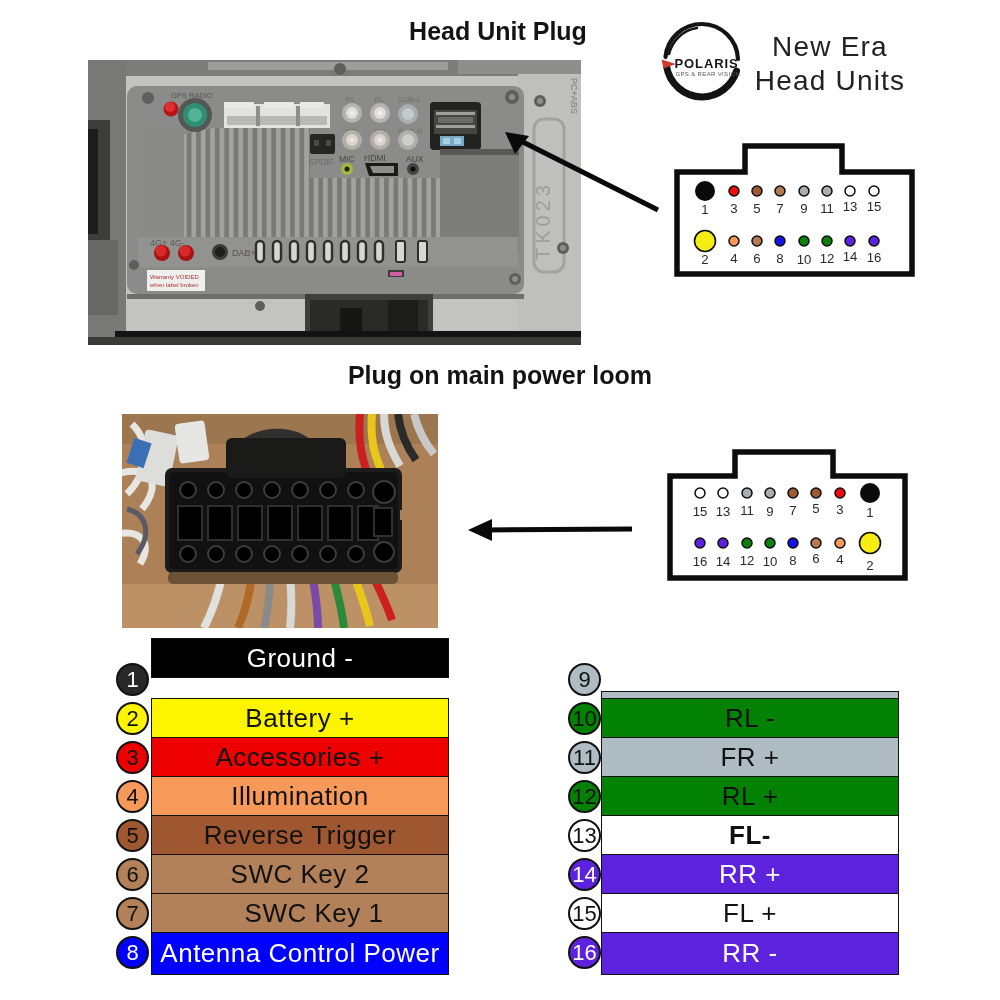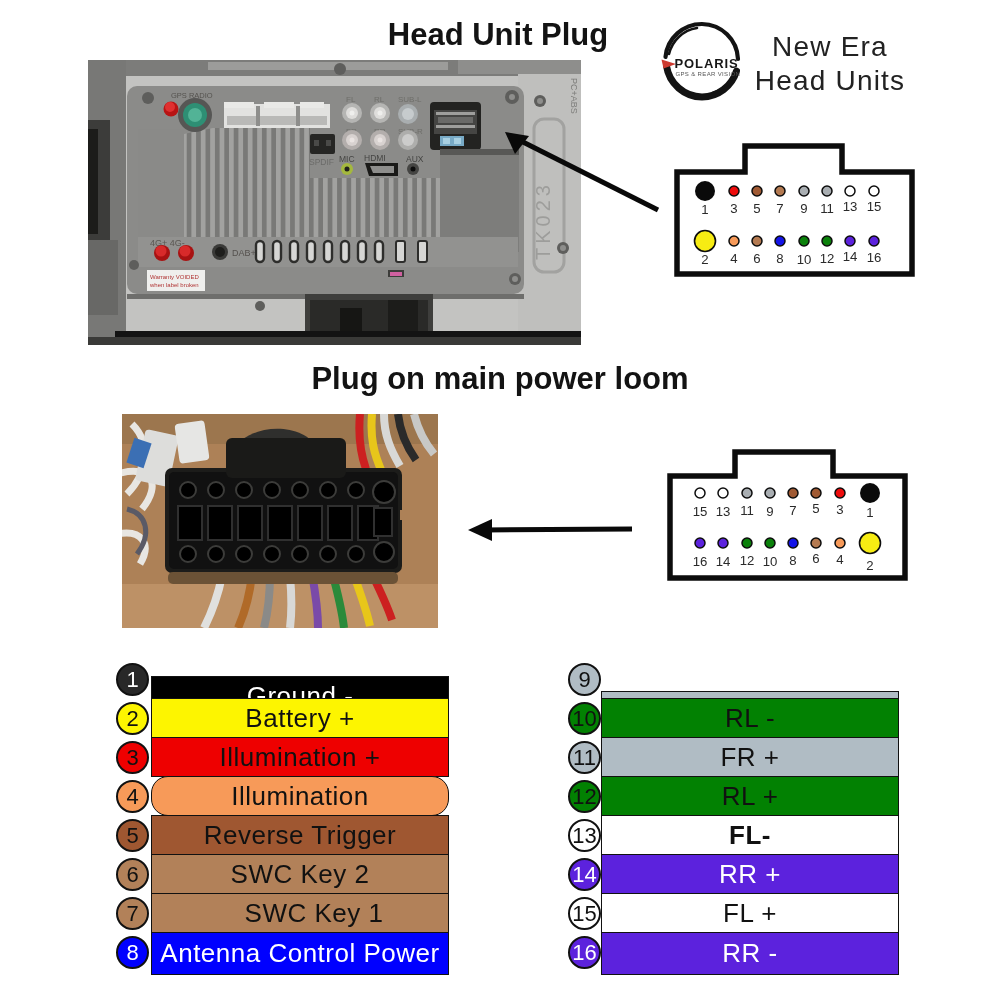--- a/index.html
+++ b/index.html
@@ -1,18 +1,18 @@
 <!DOCTYPE html>
 <html><head>
 <meta charset="utf-8">
 <style>
   html,body{margin:0;padding:0;}
   body{width:1000px;height:1000px;background:#ffffff;font-family:"Liberation Sans",sans-serif;position:relative;overflow:hidden;}
   .abs{position:absolute;}
-  .title{font-weight:bold;color:#131313;font-size:31px;line-height:1.2;white-space:nowrap;}
+  .title{font-weight:bold;color:#131313;font-size:25px;line-height:1.2;white-space:nowrap;}
 </style>
 </head>
 <body>
 
 <div class="abs title" style="left:498px;top:16px;transform:translateX(-50%);">Head Unit Plug</div>
 
 <svg class="abs" style="left:88px;top:60px;filter:blur(0.4px);" width="493" height="285" viewBox="0 0 493 285">
   <rect x="0" y="0" width="493" height="285" fill="#c3c3c1"></rect>
 
   <rect x="0" y="0" width="493" height="16" fill="#7c7c7a"></rect>
@@ -375,24 +375,24 @@
   </g>
 </svg>
 
 <style>
 .trow{position:absolute;width:298px;height:40px;box-sizing:border-box;border:1px solid #111;
   font-size:26px;text-align:center;line-height:38px;letter-spacing:0.5px;}
 .pinc{position:absolute;width:29px;height:29px;box-sizing:content-box;border:2px solid #111;border-radius:50%;
   font-size:22px;text-align:center;line-height:29px;}
 </style>
 
-<div class="trow" style="left:151px;top:676px;background:#000000;color:#fff;">Ground -</div>
+<div class="trow" style="left:151px;top:638px;background:#000000;color:#fff;">Ground -</div>
 <div class="trow" style="left:151px;top:698px;background:#fdf500;color:#111;">Battery +</div>
-<div class="trow" style="left:151px;top:737px;background:#ee0000;color:#111;">Illumination +</div>
-<div class="trow" style="left:151px;top:776px;background:#f79a59;color:#111;border-radius:17px;">Illumination</div>
+<div class="trow" style="left:151px;top:737px;background:#ee0000;color:#111;">Accessories +</div>
+<div class="trow" style="left:151px;top:776px;background:#f79a59;color:#111;">Illumination</div>
 <div class="trow" style="left:151px;top:815px;background:#9f5731;color:#111;">Reverse Trigger</div>
 <div class="trow" style="left:151px;top:854px;background:#b28159;color:#111;">SWC Key 2</div>
 <div class="trow" style="left:151px;top:893px;background:#b28159;color:#111;padding-left:28px;">SWC Key 1</div>
 <div class="trow" style="left:151px;top:932px;height:43px;line-height:41px;background:#0000ff;color:#fff;">Antenna Control Power</div>
 
 <div class="pinc" style="left:116px;top:663px;background:#282828;color:#fff;">1</div>
 <div class="pinc" style="left:116px;top:702px;background:#fdf500;color:#111;">2</div>
 <div class="pinc" style="left:116px;top:741px;background:#ee0000;color:#111;">3</div>
 <div class="pinc" style="left:116px;top:780px;background:#f79a59;color:#111;">4</div>
 <div class="pinc" style="left:116px;top:819px;background:#9f5731;color:#111;">5</div>

